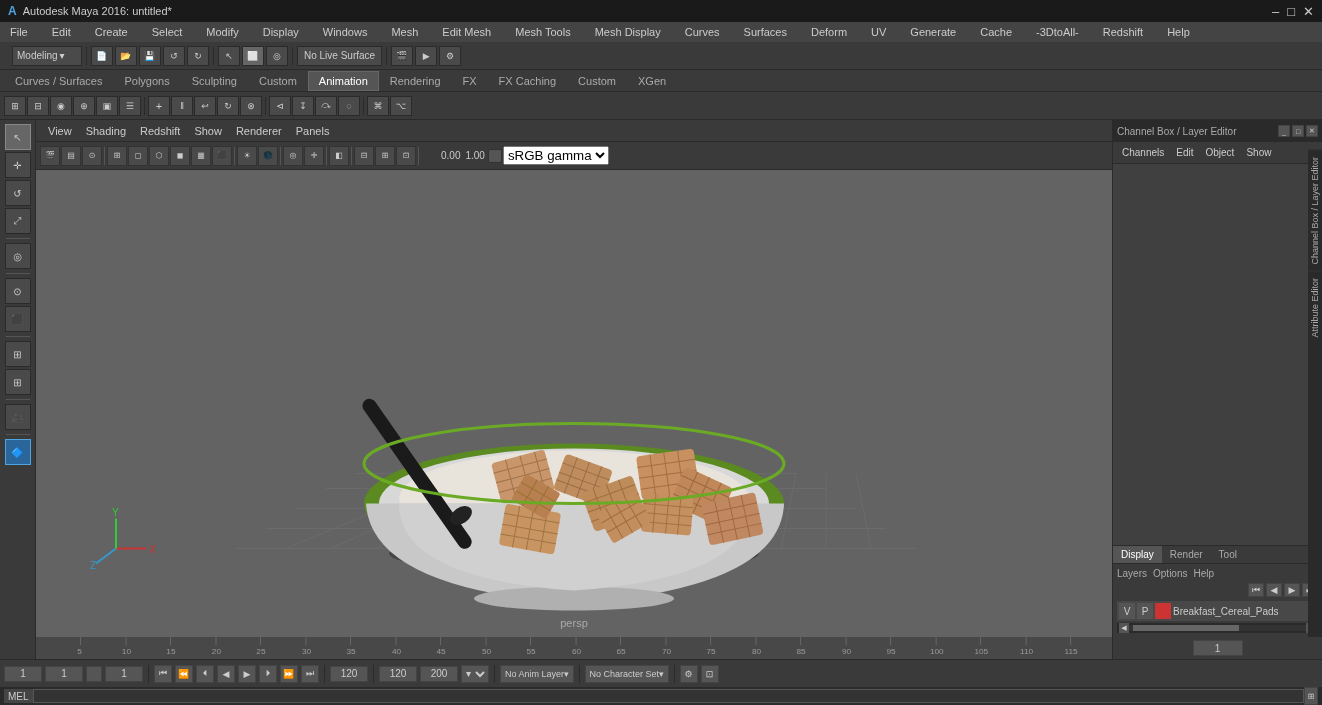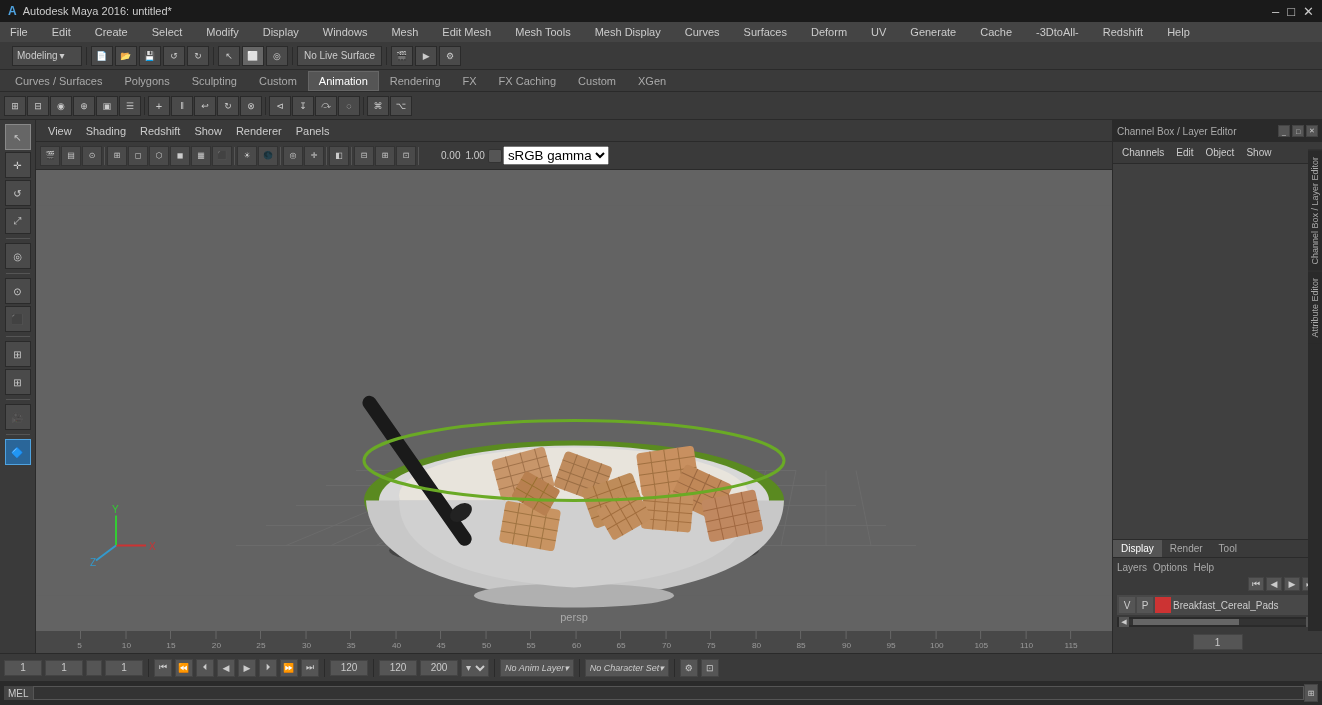--- a/index.html
+++ b/index.html
@@ -507,21 +507,21 @@
       height: 28px;
       background: #3a3a3a;
       display: flex;
       align-items: center;
       padding: 0 4px;
       gap: 3px;
       border-top: 1px solid #2a2a2a;
     }
 
     #bottom-script {
-      height: 24px;
+      height: 18px;
       background: #2a2a2a;
       display: flex;
       align-items: center;
       padding: 0 4px;
     }
 
     #bottom-status {
       height: 18px;
       background: #3a3a3a;
       display: flex;
@@ -545,21 +545,20 @@
       height: 18px;
       background: #555;
       border: 1px solid #444;
       color: #ccc;
       font-size: 9px;
       padding: 0 4px;
       cursor: pointer;
       display: flex;
       align-items: center;
       white-space: nowrap;
-      font-style: italic;
     }
 
     
     .pb-btn {
       width: 18px;
       height: 18px;
       background: #555;
       border: 1px solid #444;
       cursor: pointer;
       display: flex;

